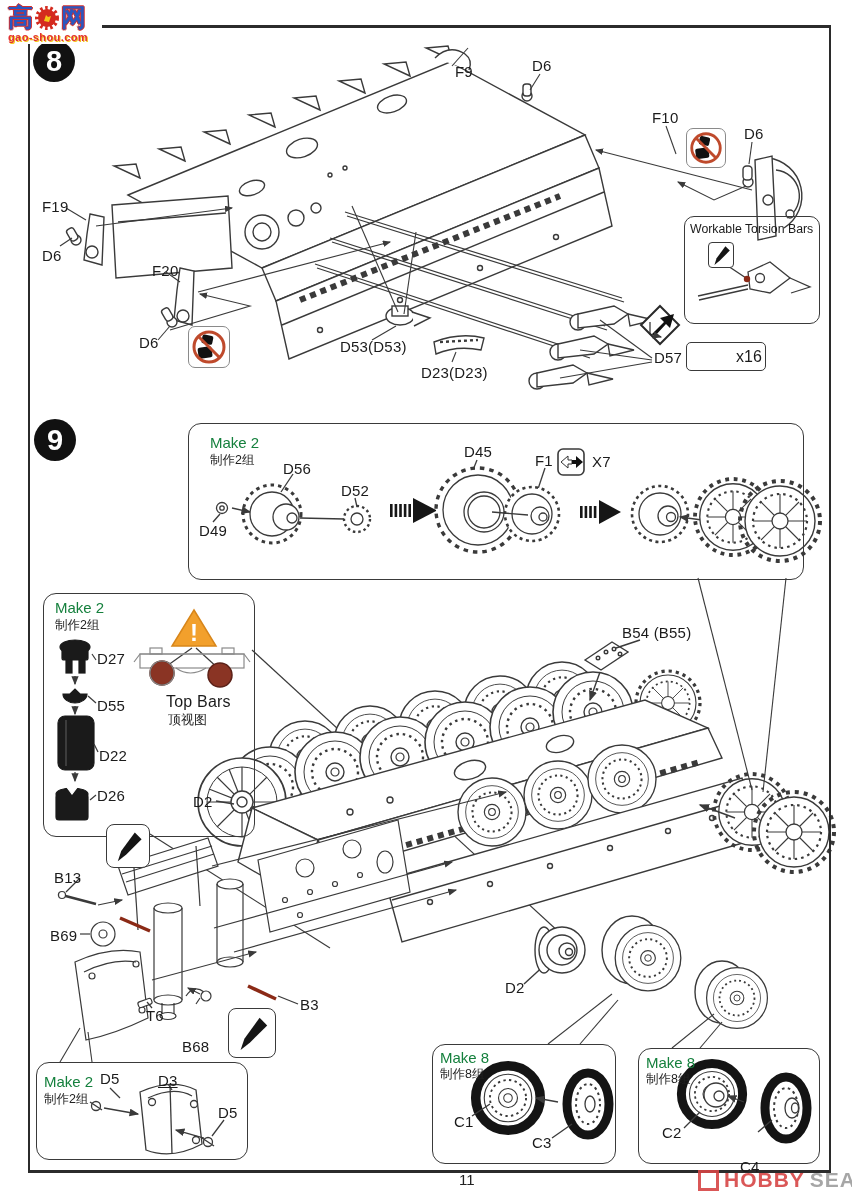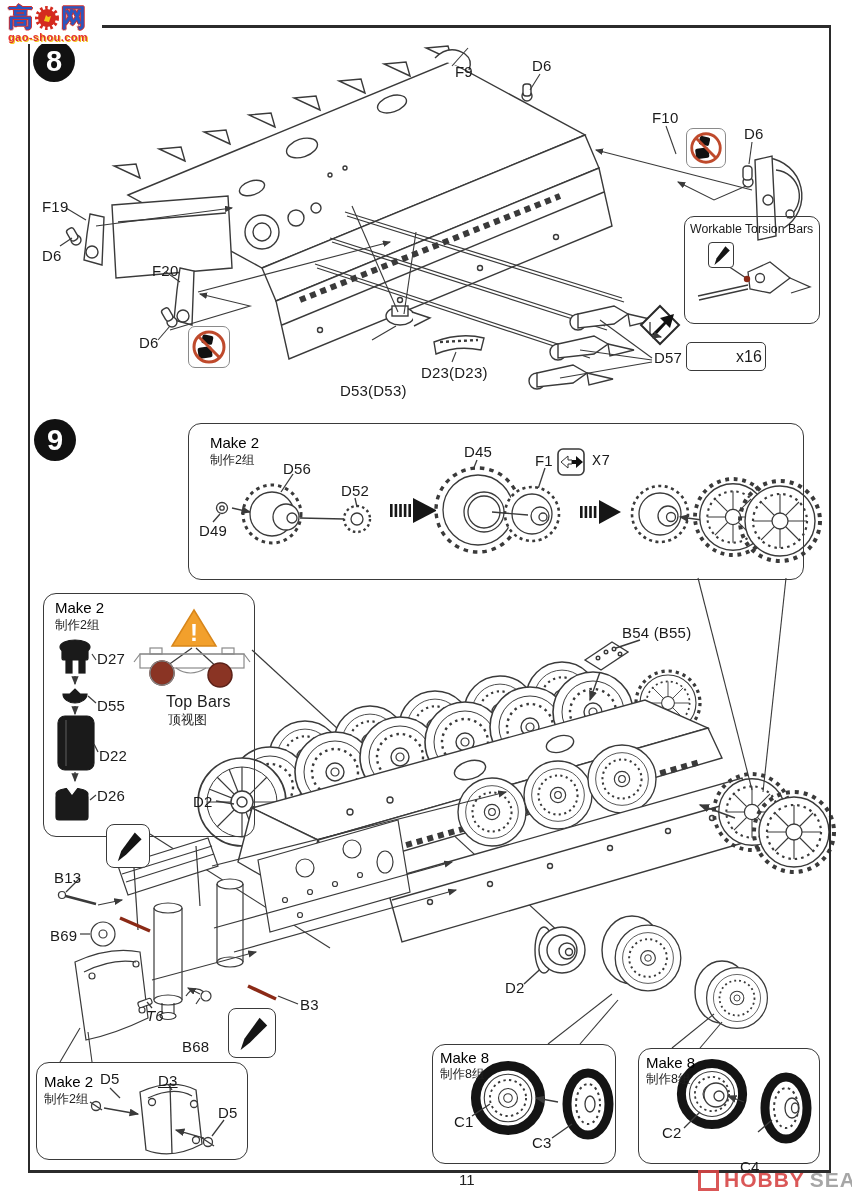--- a/index.html
+++ b/index.html
@@ -4,21 +4,21 @@
 <style>
   html,body{margin:0;padding:0;}
   body{width:852px;height:1200px;position:relative;background:#ffffff;
        font-family:"Liberation Sans", sans-serif;color:#1b1b1b;overflow:hidden;}
   #page-border{position:absolute;left:28px;top:25px;width:799px;height:1142px;
        border:3px solid #2b2b2b;border-left-width:2px;border-right-width:2px;}
   .step-circle{position:absolute;width:42px;height:42px;border-radius:50%;background:#111;
        color:#fff;font-size:29px;font-weight:bold;display:flex;align-items:center;justify-content:center;}
   .lbl{position:absolute;font-size:15px;color:#1b1b1b;white-space:nowrap;letter-spacing:0.2px;}
   .callout{position:absolute;border:1.6px solid #3a3a3a;border-radius:13px;background:transparent;}
-  .make-en{position:absolute;font-size:15px;color:#000000;}
+  .make-en{position:absolute;font-size:15px;color:#15803d;}
   .make-cn{position:absolute;font-size:12.5px;color:#222;}
   .small-box{position:absolute;border:1.6px solid #3a3a3a;border-radius:5px;background:#fff;
        display:flex;align-items:center;justify-content:center;}
   .x-qty{font-size:16px;color:#1b1b1b;}
   #svg-art{position:absolute;left:0;top:0;}
   
   #wm-top{position:absolute;left:6px;top:4px;width:92px;background:#fff;padding:1px 2px;z-index:5;}
   #wm-top .row{display:flex;align-items:center;gap:2px;}
   .wm-char{font-size:25px;font-weight:bold;color:#2a57c0;
       text-shadow:1px 0 #d03030,-1px 0 #d03030,0 1px #d03030,0 -1px #d03030;line-height:1;}
@@ -526,21 +526,21 @@
 </div>
 
 <div class="lbl" style="left:455px;top:33px;margin-top:30px;">F9</div>
 <div class="lbl" style="left:532px;top:57px;">D6</div>
 <div class="lbl" style="left:652px;top:109px;">F10</div>
 <div class="lbl" style="left:744px;top:125px;">D6</div>
 <div class="lbl" style="left:42px;top:198px;">F19</div>
 <div class="lbl" style="left:42px;top:247px;">D6</div>
 <div class="lbl" style="left:129px;top:262px;margin-left:23px;">F20</div>
 <div class="lbl" style="left:139px;top:334px;">D6</div>
-<div class="lbl" style="left:340px;top:338px;margin-top:44px;">D53(D53)</div>
+<div class="lbl" style="left:340px;top:338px;">D53(D53)</div>
 <div class="lbl" style="left:421px;top:364px;">D23(D23)</div>
 <div class="lbl" style="left:654px;top:349px;">D57</div>
 <div class="small-box" style="left:686px;top:342px;width:32px;height:27px;padding-left:46px;">
   <span class="x-qty">x16</span>
 </div>
 
 <div class="icon-box" style="left:686px;top:128px;width:38px;height:38px;">
   <svg width="38" height="38" viewBox="0 0 40 40">
     <rect x="13" y="8" width="11" height="9" rx="2" fill="#111" transform="rotate(12 18 12)"></rect>
     <rect x="9" y="20" width="14" height="11" rx="2" fill="#111" transform="rotate(-8 16 25)"></rect>
@@ -566,21 +566,21 @@
 </div>
 
 <div class="callout" style="left:188px;top:423px;width:614px;height:155px;"></div>
 <div class="make-en" style="left:210px;top:434px;">Make 2</div>
 <div class="make-cn" style="left:210px;top:452px;">制作2组</div>
 <div class="lbl" style="left:283px;top:460px;">D56</div>
 <div class="lbl" style="left:341px;top:482px;">D52</div>
 <div class="lbl" style="left:199px;top:522px;">D49</div>
 <div class="lbl" style="left:464px;top:443px;">D45</div>
 <div class="lbl" style="left:535px;top:452px;">F1</div>
-<div class="lbl" style="left:592px;top:453px;font-family:Liberation Mono, monospace;">X7</div>
+<div class="lbl" style="left:592px;top:453px;">X7</div>
 
 <div class="callout" style="left:43px;top:593px;width:210px;height:242px;"></div>
 <div class="make-en" style="left:55px;top:599px;">Make 2</div>
 <div class="make-cn" style="left:55px;top:617px;">制作2组</div>
 <div class="lbl" style="left:97px;top:650px;">D27</div>
 <div class="lbl" style="left:97px;top:697px;">D55</div>
 <div class="lbl" style="left:99px;top:747px;">D22</div>
 <div class="lbl" style="left:97px;top:787px;">D26</div>
 <div class="lbl" style="left:166px;top:693px;font-size:16px;">Top Bars</div>
 <div class="make-cn" style="left:168px;top:711px;font-size:13px;">顶视图</div>
@@ -595,21 +595,21 @@
       <polygon points="28,4 36,12 18,30 8,38 12,26" fill="#151515"></polygon>
     </svg>
 </div>
 
 <div class="lbl" style="left:622px;top:624px;">B54 (B55)</div>
 <div class="lbl" style="left:193px;top:793px;">D2</div>
 <div class="lbl" style="left:505px;top:979px;">D2</div>
 <div class="lbl" style="left:54px;top:869px;">B13</div>
 <div class="lbl" style="left:50px;top:927px;">B69</div>
 <div class="lbl" style="left:300px;top:996px;">B3</div>
-<div class="lbl" style="left:146px;top:1007px;font-style:italic;">T6</div>
+<div class="lbl" style="left:146px;top:1007px;">T6</div>
 <div class="lbl" style="left:182px;top:1038px;">B68</div>
 
 <div class="callout" style="left:36px;top:1062px;width:210px;height:96px;"></div>
 <div class="make-en" style="left:44px;top:1073px;">Make 2</div>
 <div class="make-cn" style="left:44px;top:1091px;">制作2组</div>
 <div class="lbl" style="left:100px;top:1070px;">D5</div>
 <div class="lbl" style="left:158px;top:1072px;text-decoration:underline;">D3</div>
 <div class="lbl" style="left:218px;top:1104px;">D5</div>
 
 <div class="callout" style="left:432px;top:1044px;width:182px;height:118px;"></div>

